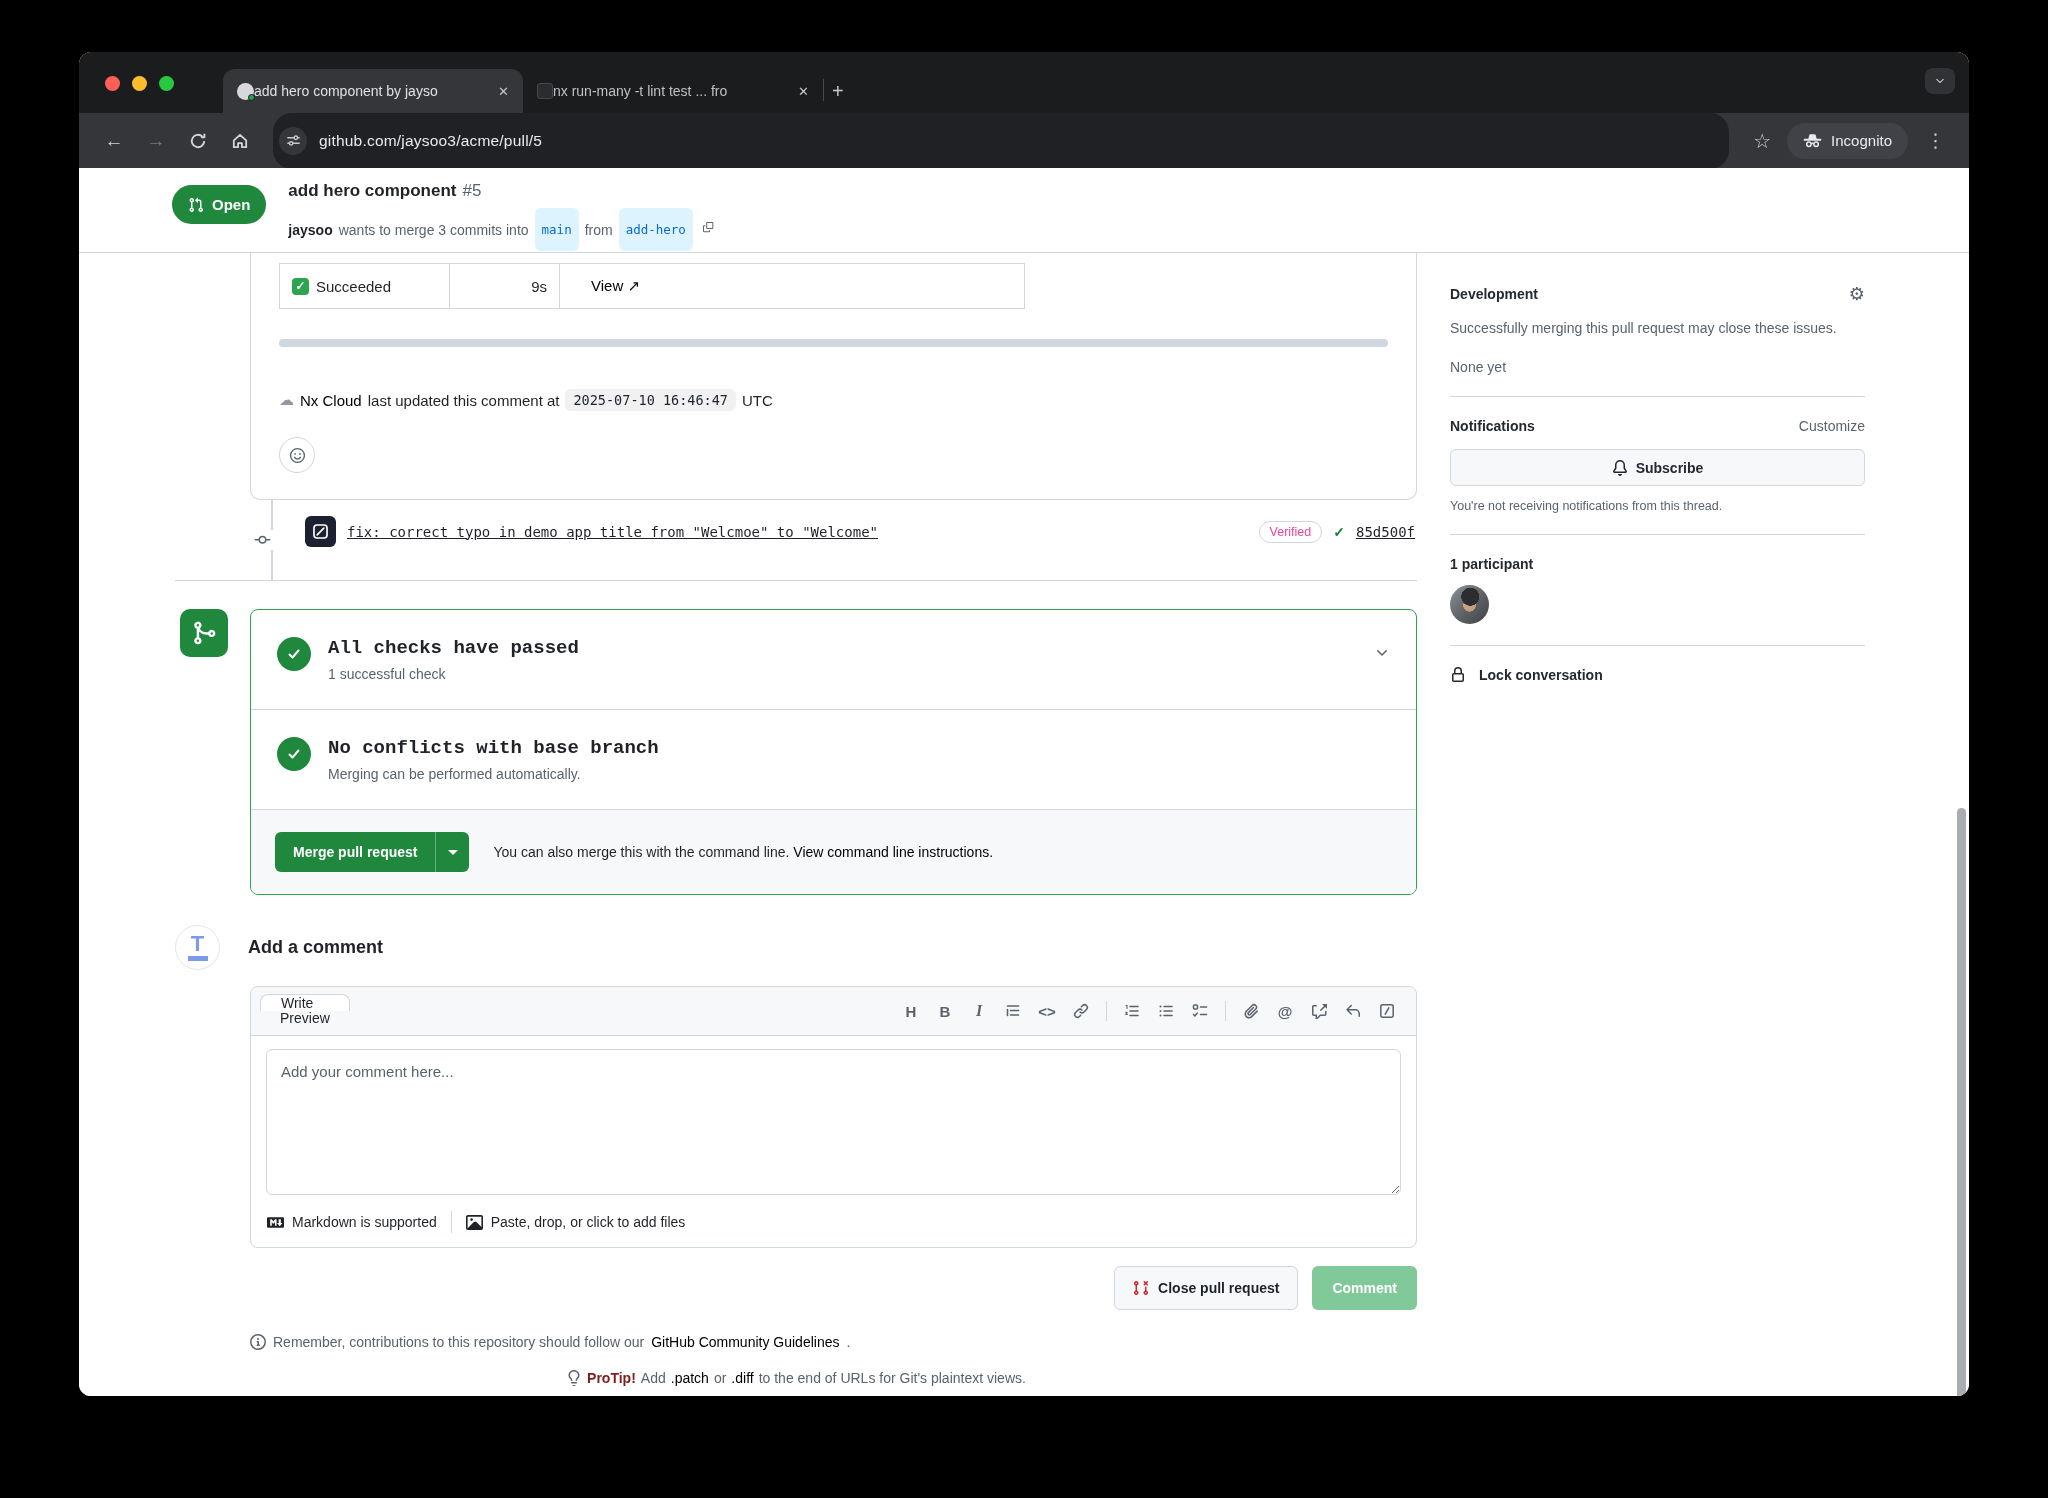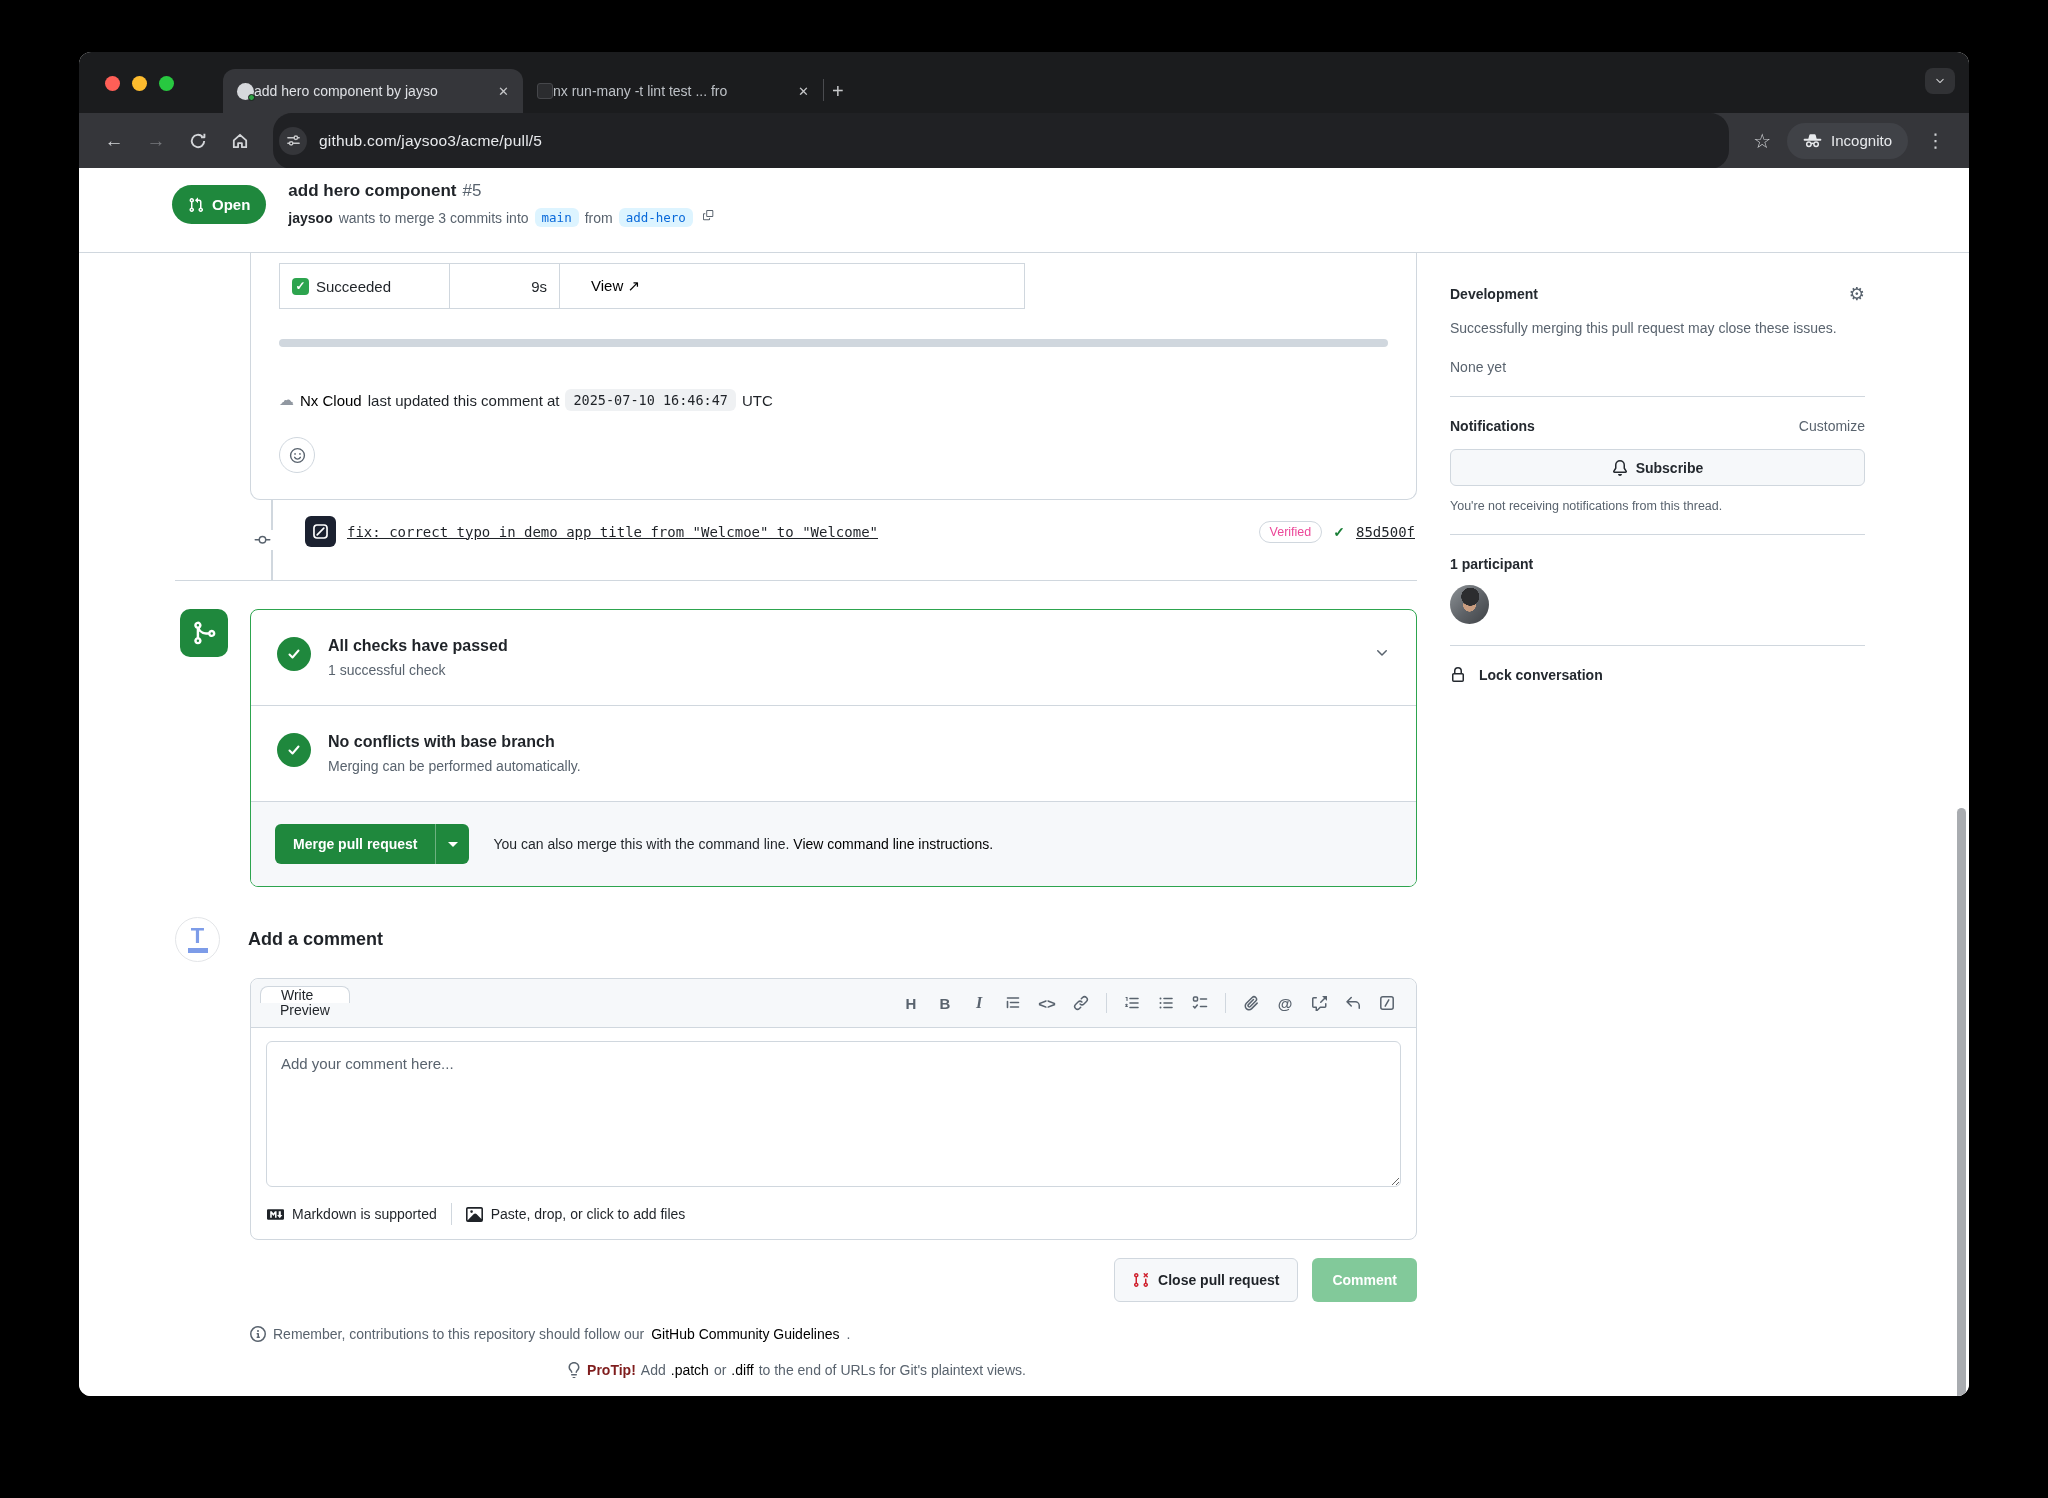--- a/index.html
+++ b/index.html
@@ -39,21 +39,21 @@
   a, .link { color:#000000; cursor:pointer; }
   .mono { font-family:"DejaVu Sans Mono",monospace; }
   .muted { color:#59636e; }
 
   .pr-header { height:85px; border-bottom:1px solid #d0d7de; padding:13px 0 0 93px; display:flex; align-items:flex-start; gap:22px; }
   .open-badge { margin-top:4px; height:39px; border-radius:20px; background:#1f883d; color:#fff; display:flex; align-items:center; gap:8px; padding:0 16px; font-size:15px; font-weight:700; flex:none; }
   .pr-title-line { font-size:17px; font-weight:700; }
   .pr-num { color:#59636e; font-weight:400; margin-left:6px; }
   .pr-sub { margin-top:7px; font-size:14px; color:#59636e; display:flex; align-items:center; gap:6px; }
   .pr-author { font-weight:700; color:#1f2328; }
-  .branch-chip { background:#ddf4ff; color:#0969da; font-family:"DejaVu Sans Mono",monospace; font-size:12.5px; padding:2px 7px; border-radius:6px; }
+  .branch-chip { background:#ddf4ff; color:#0969da; font-family:"DejaVu Sans Mono",monospace; font-size:12.5px; padding:14px 7px; border-radius:6px; }
   .copy-ic { color:#59636e; margin-left:4px; }
 
   .body-grid { display:flex; padding-left:96px; }
   .main-col { width:1242px; flex:none; }
   .sidebar { width:415px; flex:none; margin-left:33px; padding-top:30px; font-size:14px; }
 
   
   .check-card { margin-left:75px; border:1px solid #d0d7de; border-top:none; border-radius:0 0 10px 10px; padding:10px 28px 26px; }
   .check-table { display:flex; width:746px; border:1px solid #d0d7de; height:46px; }
   .ct-cell { display:flex; align-items:center; padding:0 12px; border-right:1px solid #d0d7de; font-size:15px; }
@@ -81,21 +81,21 @@
   .sha-check { color:#1a7f37; font-weight:700; font-size:14px; }
   .sha { font-family:"DejaVu Sans Mono",monospace; font-size:14px; text-decoration:underline; }
   .wide-hr { height:1px; background:#d0d7de; }
 
   
   .merge-sec { display:flex; margin-top:28px; }
   .merge-glyph { width:48px; height:48px; border-radius:10px; background:#1f883d; color:#fff; display:flex; align-items:center; justify-content:center; flex:none; margin-left:5px; }
   .merge-box { flex:1; margin-left:22px; border:1px solid #2da44e; border-radius:8px; background:#fff; overflow:hidden; }
   .mb-row { padding:27px 26px; display:flex; gap:17px; }
   .ckc { width:34px; height:34px; border-radius:50%; background:#1f883d; color:#fff; display:flex; align-items:center; justify-content:center; flex:none; }
-  .mb-title { font-size:16px; font-weight:700; }
+  .mb-title { font-size:19px; font-weight:700;font-family:Liberation Mono, monospace; }
   .mb-sub { font-size:14px; color:#59636e; margin-top:7px; }
   .mb-chev { margin-left:auto; color:#59636e; align-self:flex-start; margin-top:8px; }
   .mb-div { height:1px; background:#d0d7de; }
   .mb-footer { background:#f6f8fa; border-top:1px solid #d0d7de; padding:22px 24px; display:flex; align-items:center; font-size:14px; }
   .merge-btn { display:flex; }
   .merge-btn .main { background:#1f883d; color:#fff; font-weight:600; font-size:14px; height:40px; display:flex; align-items:center; padding:0 18px; border-radius:6px 0 0 6px; }
   .merge-btn .caret { background:#1f883d; width:34px; height:40px; border-radius:0 6px 6px 0; border-left:1px solid rgba(255,255,255,.35); display:flex; align-items:center; justify-content:center; }
   .caret-tri { width:0; height:0; border-left:5px solid transparent; border-right:5px solid transparent; border-top:5px solid #fff; }
   .cli { margin-left:24px; }
 

